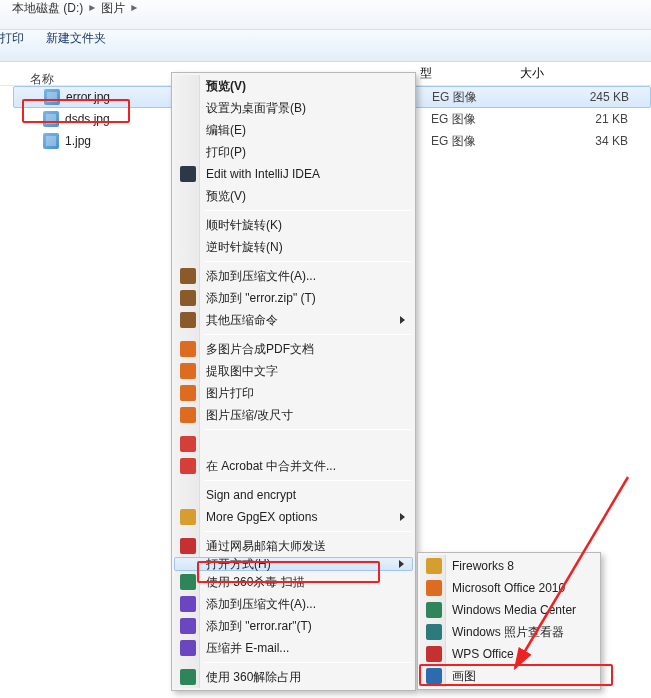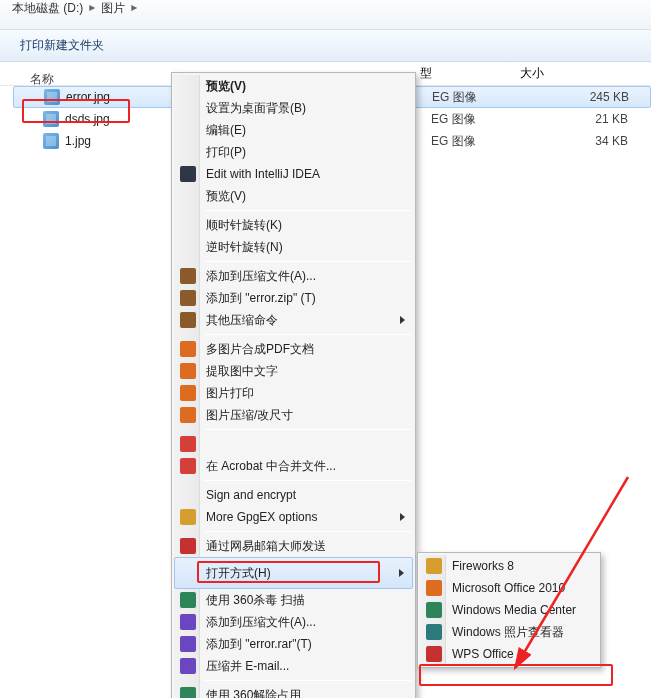--- a/index.html
+++ b/index.html
@@ -21,22 +21,22 @@
       padding-left: 12px;
       gap: 4px;
     }
     .breadcrumb-part { color: #333; }
     .breadcrumb-sep { color: #666; margin: 0 2px; }
     .toolbar {
       height: 32px;
       background: linear-gradient(to bottom, #f7fbff, #e4eef9);
       border-bottom: 1px solid #d0dbe8;
       display: flex;
-      align-items: center;
-      padding-left: 20px;
+      align-items: flex-start;
+      gap: 22px;
     }
     .toolbar-btn { color: #1a3b66; cursor: pointer; }
     .header-row {
       height: 24px;
       border-bottom: 1px solid #e5e9ee;
       display: flex;
       align-items: center;
       background: #fff;
     }
     .col-name { width: 200px; padding-left: 30px; color: #444; margin-top: 11px; }
@@ -94,21 +94,21 @@
       align-items: center;
       padding-left: 32px;
       color: #222;
       cursor: default;
     }
     .menu-item.hover {
       background: linear-gradient(to bottom, #e8f1fc, #d4e6fa);
       border: 1px solid #9fc6ef;
       border-radius: 2px;
       padding-left: 31px;
-      height: 32px;
+      height: 14px;
     }
     .menu-sep {
       height: 1px;
       margin: 3px 2px 3px 30px;
       background: #d8d8d8;
       border-bottom: 1px solid #fff;
     }
     .mi-icon {
       position: absolute;
       left: 6px;
@@ -311,20 +311,24 @@
       <span>Windows Media Center</span>
     </div>
   <div class="menu-item">
       <span class="mi-icon ic-teal"></span>
       <span>Windows 照片查看器</span>
     </div>
   <div class="menu-item">
       <span class="mi-icon ic-red"></span>
       <span>WPS Office</span>
     </div>
+  <div class="menu-item">
+      <span class="mi-icon ic-blue"></span>
+      <span>画图</span>
+    </div>
 </div>
 
 <div class="highlight-box" style="top:664px;left:419px;width:194px;height:22px;"></div>
 
 <svg class="arrow-line" width="651" height="698">
   <defs>
       <marker id="ah" markerWidth="10" markerHeight="10" refX="8" refY="3" orient="auto">
         <path d="M0,0 L9,3 L0,6 Z" fill="#e22"></path>
       </marker>
     </defs>

